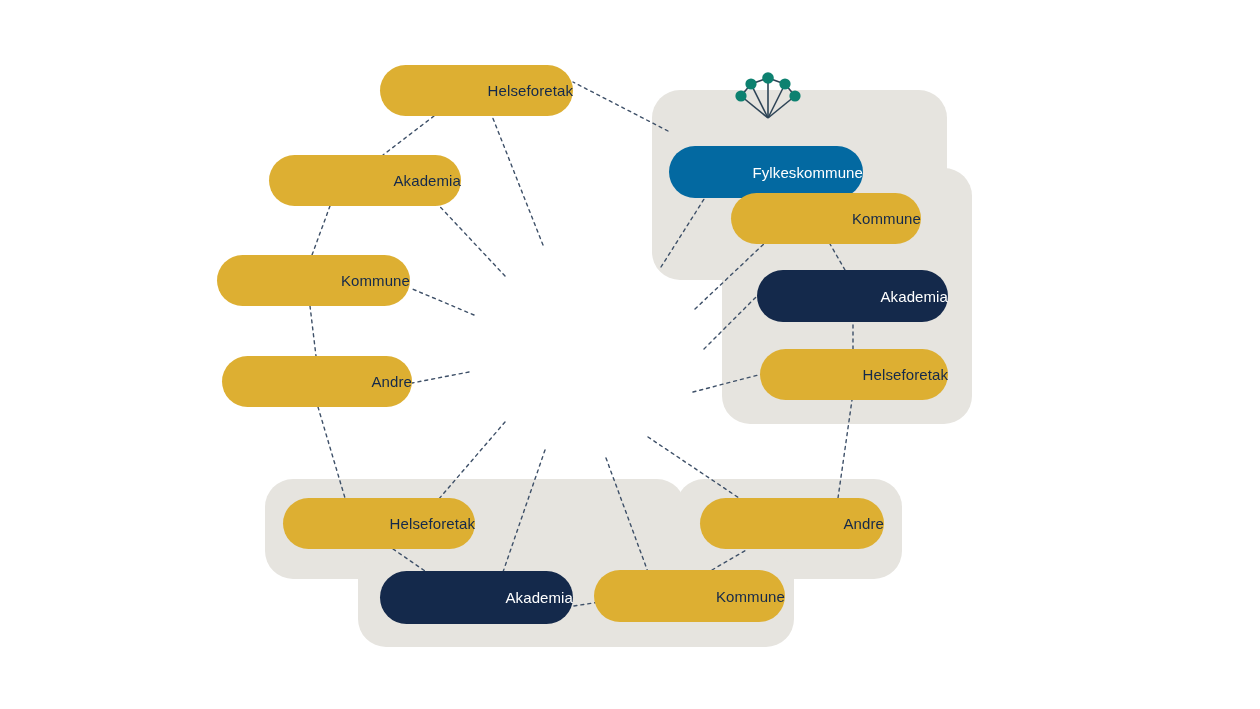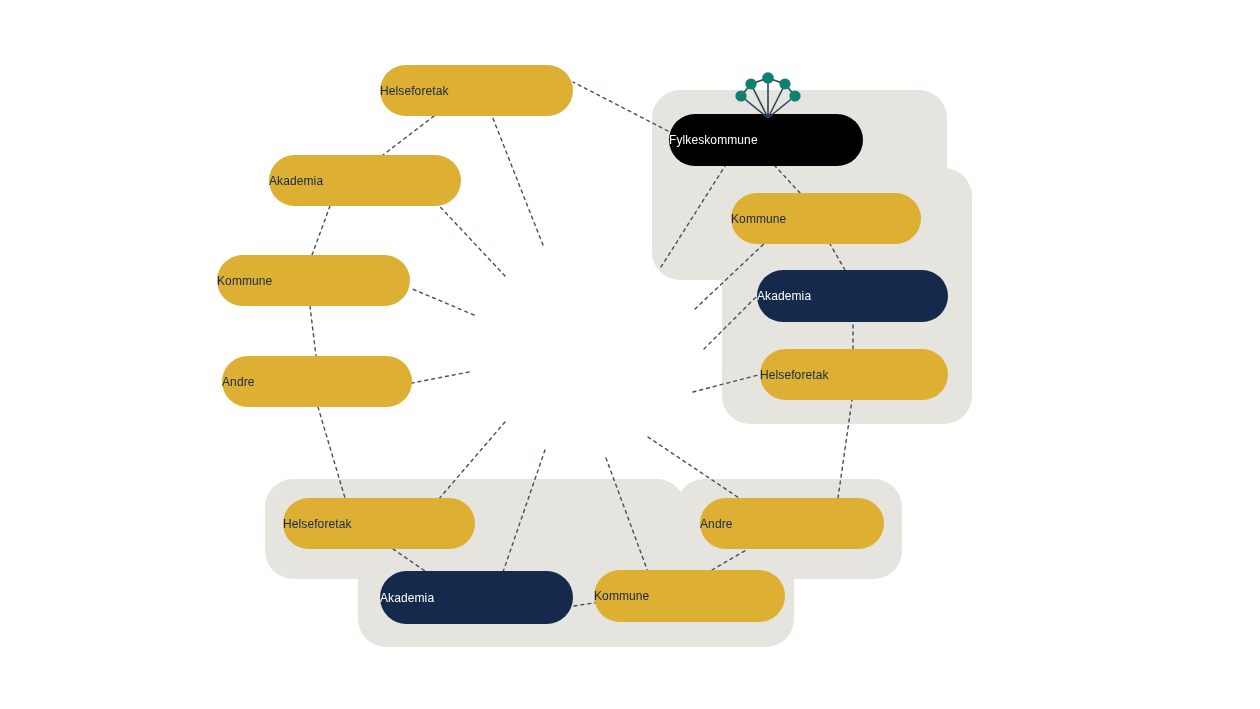--- a/index.html
+++ b/index.html
@@ -32,38 +32,39 @@
     top: 0;
     width: 1260px;
     height: 709px;
     z-index: 1;
   }
   .pill {
     position: absolute;
     border-radius: 999px;
     display: flex;
     align-items: center;
-    justify-content: flex-start;
+    justify-content: flex-end;
     box-sizing: border-box;
     z-index: 3;
-    font-size: 12px;
+    font-size: 15px;
     letter-spacing: 0.1px;
     white-space: nowrap;
   }
   .pill.gold {
     background: #DDAF32;
     color: #14294B;
   }
   .pill.navy {
     background: #14294B;
     color: #ffffff;
   }
   .pill.teal {
-    background: #000000;
+    background: #0369a1;
     color: #ffffff;
+    margin-top: 32px;
   }
   .hub {
     position: absolute;
     left: 462px;
     top: 237px;
     width: 243px;
     height: 223px;
     border-radius: 50%;
     background: #E6E4DF;
     z-index: 3;

